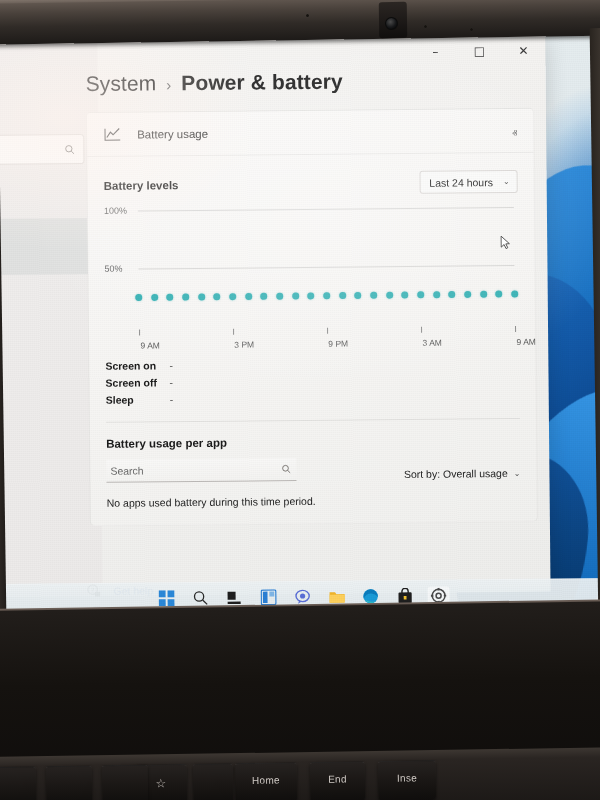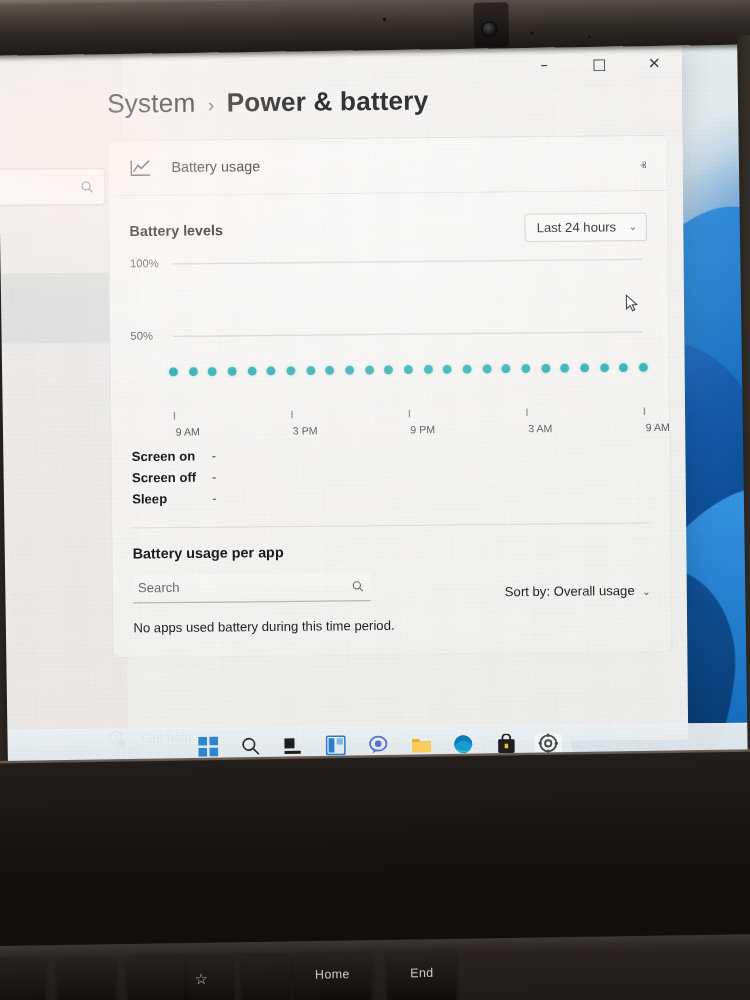--- a/index.html
+++ b/index.html
@@ -497,18 +497,19 @@
   <div class="mic-dot" style="left:470px;top:28px;"></div>
   <div class="bezel-side-l"></div>
   <div class="bezel-side-r"></div>
 
   <div class="deck-lip"></div>
   <div class="deck"></div>
   <div class="kb-strip" id="kb-strip">
       <div class="key glyph" style="left: 155px; width: 52px;">☆</div>
       <div class="key" style="left: 255px; width: 62px;">Home</div>
       <div class="key" style="left: 330px; width: 55px;">End</div>
+      <div class="key" style="left: 398px; width: 58px;">Inse</div>
       <div class="key" style="left: 10px; width: 46px;"></div>
       <div class="key" style="left: 66px; width: 46px;"></div>
       <div class="key" style="left: 122px; width: 46px;"></div>
       <div class="key" style="left: 213px; width: 40px;"></div>
     </div>
 </div>
 
 </body></html>

